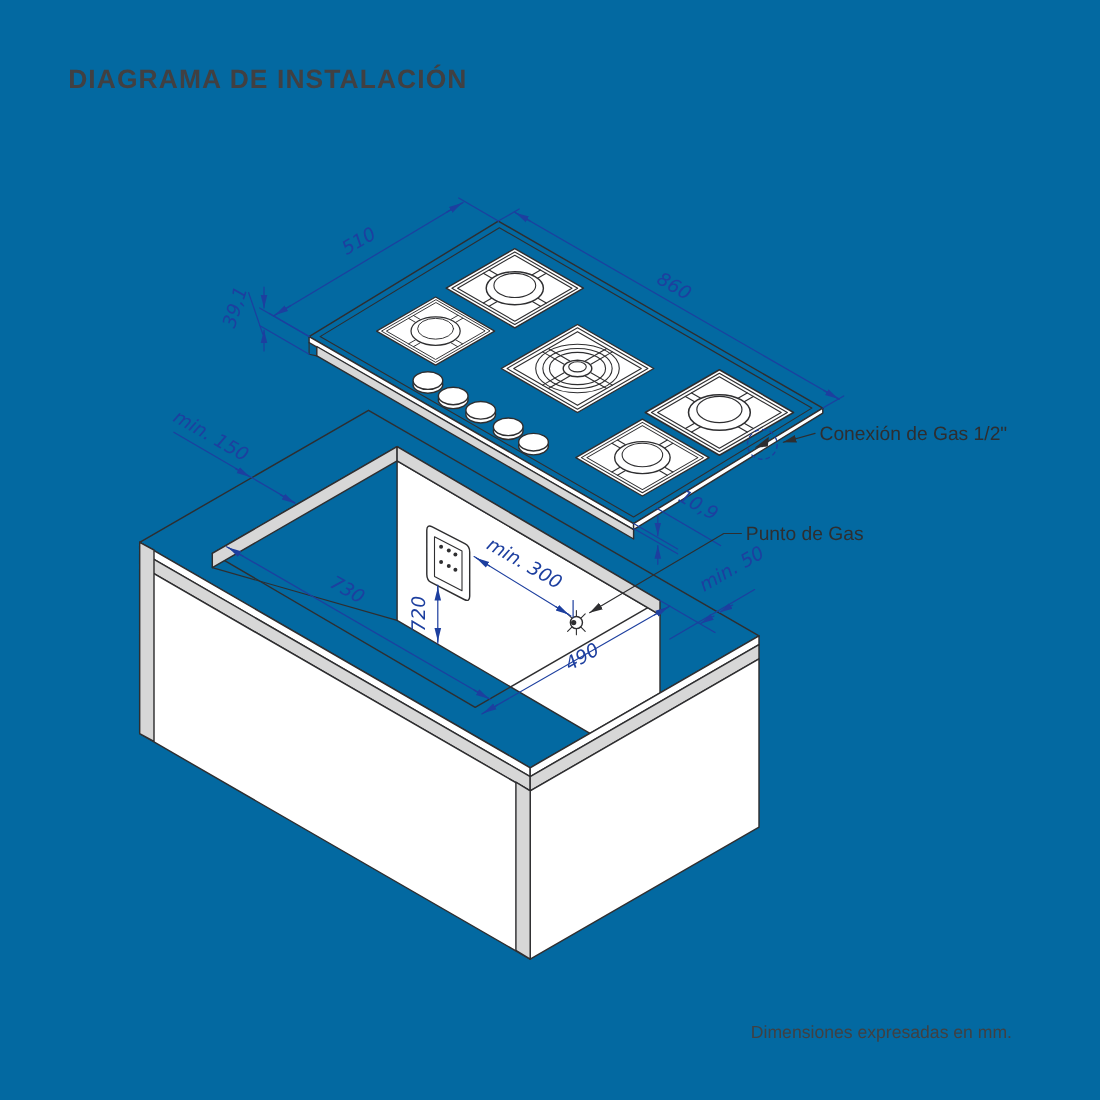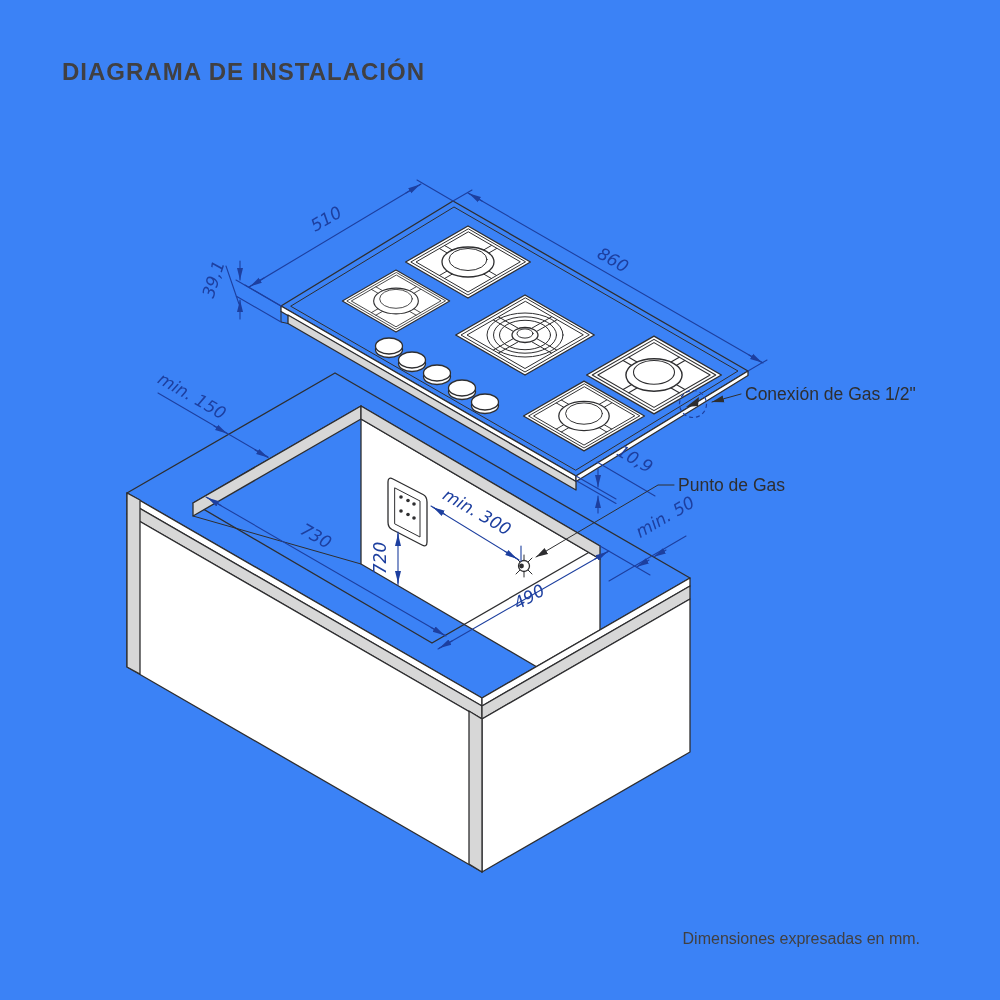--- a/index.html
+++ b/index.html
@@ -1,16 +1,16 @@
 <!DOCTYPE html>
 <html style="--c-dimension: #1d3f9f; --c-line: #2e2e30; --c-shade: #d7d7d7;"><head>
 <meta charset="utf-8">
 <style>
   html,body{margin:0;padding:0;background:#ffffff;}
-  .page{position:relative;width:1000px;height:1000px;background:#3b82f6;overflow:hidden;
+  .page{position:relative;width:1000px;height:1000px;background:#0369a1;overflow:hidden;
         font-family:"Liberation Sans", sans-serif;}
   svg{position:absolute;left:0;top:0;}
   
   .ln{stroke:var(--c-line,#2e2e30);stroke-width:1.3;fill:none;stroke-linejoin:round;stroke-linecap:round;}
   .thin{stroke-width:1;}
   .fw{fill:#ffffff;}
   .fg{fill:var(--c-shade,#d7d7d7);}
   .dim{stroke:var(--c-dimension,#1d3f9f);stroke-width:1.1;fill:none;stroke-linecap:round;}
   .dimtxt{fill:var(--c-dimension,#1d3f9f);font:italic 17px "DejaVu Sans",sans-serif;text-anchor:middle;}
   .lbl{fill:var(--c-line,#2e2e30);font:17.5px "Liberation Sans",sans-serif;}

